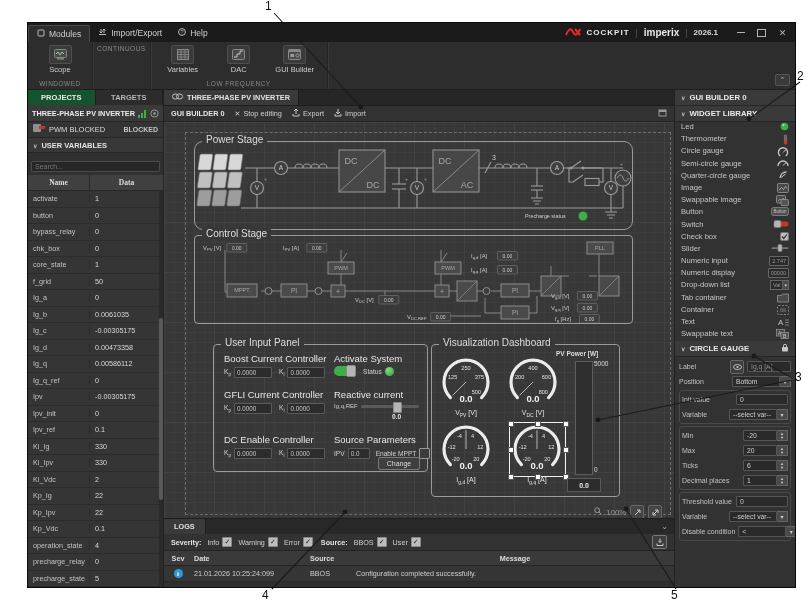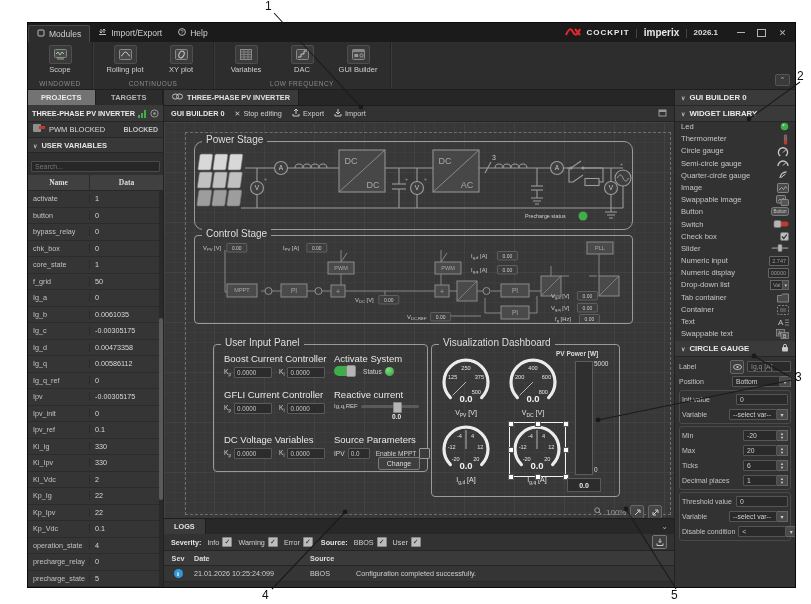--- a/index.html
+++ b/index.html
@@ -24,21 +24,21 @@
   .rbtn{width:56px;display:flex;flex-direction:column;align-items:center;justify-content:flex-start;gap:1px;padding-top:1px;}
   .rbtn .tile{width:21px;height:17px;background:#3a3a3a;border:1px solid #4e4e4e;border-radius:2px;display:flex;align-items:center;justify-content:center;}
   .rbtn .rlabel{font-size:7.5px;color:#cfcfcf;white-space:nowrap;}
   .rglabel{text-align:center;font-size:6.5px;color:#8a8a8a;letter-spacing:.5px;padding:1px 0 2px 0;}
   .ribbon-collapse{position:absolute;right:5px;bottom:3px;width:13px;height:10px;background:#3a3a3a;border:1px solid #555;border-radius:2px;color:#bbb;font-size:7px;line-height:9px;text-align:center;}
   
   .main{flex:1;display:flex;min-height:0;}
   .sidebar{width:136px;background:#313131;border-right:1px solid #222;display:flex;flex-direction:column;box-sizing:border-box;flex:0 0 auto;overflow:hidden;}
   .sbtabs{display:flex;height:15px;flex:0 0 auto;background:#262626;}
   .sbtab{flex:1;display:flex;align-items:center;justify-content:center;font-size:7.5px;font-weight:bold;color:#b5b5b5;background:#2c2c2c;border-right:1px solid #1f1f1f;}
-  .sbtab.active{background:#737373;color:#eaeaea;}
+  .sbtab.active{background:#14532d;color:#eaeaea;}
   .proj-head{height:16px;background:#3a3a3a;display:flex;align-items:center;padding:0 4px;gap:3px;border-bottom:1px solid #262626;}
   .proj-title{font-size:7.3px;font-weight:bold;color:#ececec;white-space:nowrap;flex:1;}
   .status-row{height:15px;display:flex;align-items:center;gap:4px;padding:0 5px;background:#343434;border-bottom:1px solid #262626;font-size:7.5px;color:#d8d8d8;}
   .status-row .right{margin-left:auto;color:#c4c4c4;font-weight:bold;font-size:7px;}
   .uv-head{height:14px;display:flex;align-items:center;gap:4px;padding:0 5px;font-size:7.5px;font-weight:bold;color:#e2e2e2;background:#383838;border-bottom:1px solid #262626;}
   .search-row{padding:2px 3px;background:#303030;}
   .search-input{width:100%;box-sizing:border-box;height:11px;background:#272727;border:1px solid #4a4a4a;color:#8a8a8a;font-size:7px;padding:0 3px;border-radius:1px;font-family:inherit;}
   .vartable{flex:1;overflow:hidden;position:relative;}
   .vt-head{display:flex;height:15px;background:#404040;border-bottom:1px solid #272727;font-size:7.5px;font-weight:bold;color:#dcdcdc;}
   .vt-head div{display:flex;align-items:center;justify-content:center;font-family:Liberation Serif, serif;}
@@ -180,40 +180,20 @@
                     <path d="M2 5 l2 -2 2 3 2 -3 2 2" stroke="#9ad29a" stroke-width="1" fill="none"></path>
                     <rect x="3" y="9.2" width="7" height="1.4" fill="#888"></rect>
                   </svg>
                 </div>
                 <div class="rlabel">Scope</div>
               </div>
             </div>
             <div class="rglabel">WINDOWED</div>
           </div>
           <div class="rgroup">
-            <div class="rbtns">
-              <div class="rbtn">
-                <div class="tile">
-                  <svg width="13" height="11">
-                    <rect x="0.5" y="0.5" width="12" height="10" rx="1" fill="#4a4a4a" stroke="#888"></rect>
-                    <path d="M2 7 C4 7 4 3 6.5 3 C9 3 9 7 11 7" stroke="#c9c9c9" stroke-width="1" fill="none"></path>
-                  </svg>
-                </div>
-                <div class="rlabel">Rolling plot</div>
-              </div>
-              <div class="rbtn">
-                <div class="tile">
-                  <svg width="13" height="11">
-                    <rect x="0.5" y="0.5" width="12" height="10" rx="1" fill="#4a4a4a" stroke="#888"></rect>
-                    <ellipse cx="6.5" cy="5.5" rx="2.5" ry="3.5" transform="rotate(25 6.5 5.5)" fill="none" stroke="#c9c9c9" stroke-width="1"></ellipse>
-                  </svg>
-                </div>
-                <div class="rlabel">XY plot</div>
-              </div>
-            </div>
             <div class="rglabel">CONTINUOUS</div>
           </div>
           <div class="rgroup">
             <div class="rbtns">
               <div class="rbtn">
                 <div class="tile">
                   <svg width="12" height="11">
                     <rect x="0.5" y="0.5" width="11" height="10" fill="#4a4a4a" stroke="#888"></rect>
                     <path d="M0.5 3 h11 M0.5 5.5 h11 M0.5 8 h11 M4 0.5 v10 M8 0.5 v10" stroke="#8f8f8f" stroke-width="0.7"></path>
                   </svg>
@@ -583,21 +563,21 @@
                   <span style="margin-left: 4px;">K<sub>i</sub></span>
                   <span class="uip-input" style="width: 32px;">0.0000</span>
                 </div>
                 <div class="uip-sec" style="left: 10px; top: 44px;">GFLI Current Controller</div>
                 <div class="uip-row" style="left: 10px; top: 58px;">
                   <span>K<sub>p</sub></span>
                   <span class="uip-input" style="width: 32px;">0.0000</span>
                   <span style="margin-left: 4px;">K<sub>i</sub></span>
                   <span class="uip-input" style="width: 32px;">0.0000</span>
                 </div>
-                <div class="uip-sec" style="left: 10px; top: 89px;">DC Voltage Variables</div>
+                <div class="uip-sec" style="left: 10px; top: 89px;">DC Enable Controller</div>
                 <div class="uip-row" style="left: 10px; top: 103px;">
                   <span>K<sub>p</sub></span>
                   <span class="uip-input" style="width: 32px;">0.0000</span>
                   <span style="margin-left: 4px;">K<sub>i</sub></span>
                   <span class="uip-input" style="width: 32px;">0.0000</span>
                 </div>
                 <div class="uip-sec" style="left: 120px; top: 8px;">Activate System</div>
                 <div class="uip-row" style="left: 120px; top: 21px;">
                   <span class="toggle">
                     <span class="knob"></span>
@@ -739,20 +719,21 @@
               <span class="log-export">
                 <svg width="8" height="8">
                   <path d="M4 0.5 v4 M2.5 3 L4 4.5 L5.5 3 M1 5.5 v2 h6 v-2" stroke="#c9c9c9" stroke-width="1" fill="none"></path>
                 </svg>
               </span>
             </div>
           <div class="logs-thead" id="logs-thead">
               <div class="lc-sev">Sev</div>
               <div class="lc-date">Date</div>
               <div class="lc-src">Source</div>
+              <div class="lc-msg" style="text-align: center;">Message</div>
             </div>
           <div id="logs-rows">
               <div class="logs-row">
                 <div class="lc-sev">
                   <span class="info-ic">i</span>
                 </div>
                 <div class="lc-date">21.01.2026 10:25:24:099</div>
                 <div class="lc-src">BBOS</div>
                 <div class="lc-msg">Configuration completed successfully.</div>
               </div>

